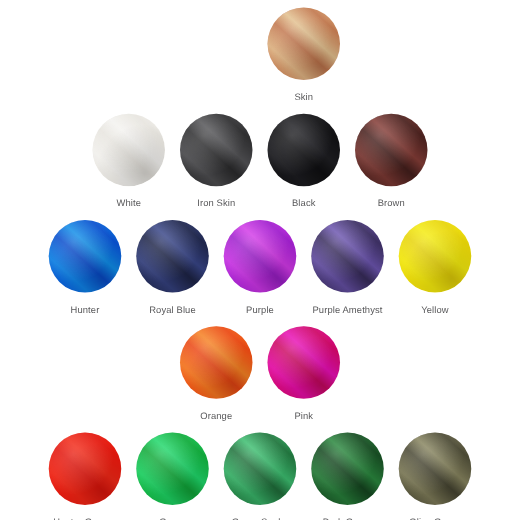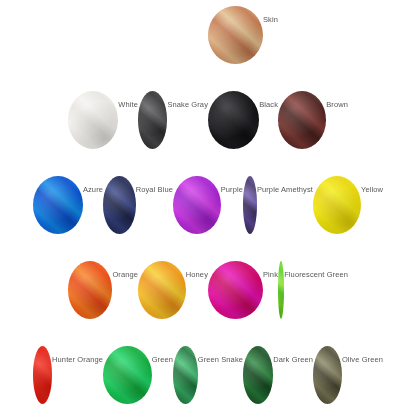--- a/index.html
+++ b/index.html
@@ -29,22 +29,22 @@
     justify-content: center;
     align-items: flex-start;
     width: 416px;
     height: 85px;
   }
 
   .swatch-cell {
     width: 70px;
     flex: 0 0 70px;
     display: flex;
-    flex-direction: row;
-    align-items: flex-start;
+    flex-direction: column;
+    align-items: center;
     box-sizing: border-box;
   }
 
   
   .swatch-cell.is-empty {
     visibility: hidden;
   }
 
   .swatch-disc {
     width: 58px;
@@ -112,35 +112,35 @@
       </div>
       <div class="swatch-cell is-empty"></div>
     </div>
     <div class="swatch-row">
       <div class="swatch-cell">
         <div class="swatch-disc" style="background-color: rgb(236, 234, 229);"></div>
         <div class="swatch-label">White</div>
       </div>
       <div class="swatch-cell">
         <div class="swatch-disc" style="background-color: rgb(58, 58, 60);"></div>
-        <div class="swatch-label">Snake Gray</div>
+        <div class="swatch-label">Iron Skin</div>
       </div>
       <div class="swatch-cell">
         <div class="swatch-disc" style="background-color: rgb(21, 21, 24);"></div>
         <div class="swatch-label">Black</div>
       </div>
       <div class="swatch-cell">
         <div class="swatch-disc" style="background-color: rgb(92, 42, 38);"></div>
         <div class="swatch-label">Brown</div>
       </div>
     </div>
     <div class="swatch-row">
       <div class="swatch-cell">
         <div class="swatch-disc" style="background-color: rgb(11, 98, 214);"></div>
-        <div class="swatch-label">Azure</div>
+        <div class="swatch-label">Hunter</div>
       </div>
       <div class="swatch-cell">
         <div class="swatch-disc" style="background-color: rgb(39, 48, 94);"></div>
         <div class="swatch-label">Royal Blue</div>
       </div>
       <div class="swatch-cell">
         <div class="swatch-disc" style="background-color: rgb(176, 40, 214);"></div>
         <div class="swatch-label">Purple</div>
       </div>
       <div class="swatch-cell">
@@ -151,30 +151,22 @@
         <div class="swatch-disc" style="background-color: rgb(236, 220, 10);"></div>
         <div class="swatch-label">Yellow</div>
       </div>
     </div>
     <div class="swatch-row">
       <div class="swatch-cell">
         <div class="swatch-disc" style="background-color: rgb(239, 90, 24);"></div>
         <div class="swatch-label">Orange</div>
       </div>
       <div class="swatch-cell">
-        <div class="swatch-disc" style="background-color: rgb(242, 166, 30);"></div>
-        <div class="swatch-label">Honey</div>
-      </div>
-      <div class="swatch-cell">
         <div class="swatch-disc" style="background-color: rgb(214, 10, 126);"></div>
         <div class="swatch-label">Pink</div>
-      </div>
-      <div class="swatch-cell">
-        <div class="swatch-disc" style="background-color: rgb(98, 214, 30);"></div>
-        <div class="swatch-label">Fluorescent Green</div>
       </div>
     </div>
     <div class="swatch-row">
       <div class="swatch-cell">
         <div class="swatch-disc" style="background-color: rgb(232, 28, 16);"></div>
         <div class="swatch-label">Hunter Orange</div>
       </div>
       <div class="swatch-cell">
         <div class="swatch-disc" style="background-color: rgb(22, 185, 74);"></div>
         <div class="swatch-label">Green</div>

